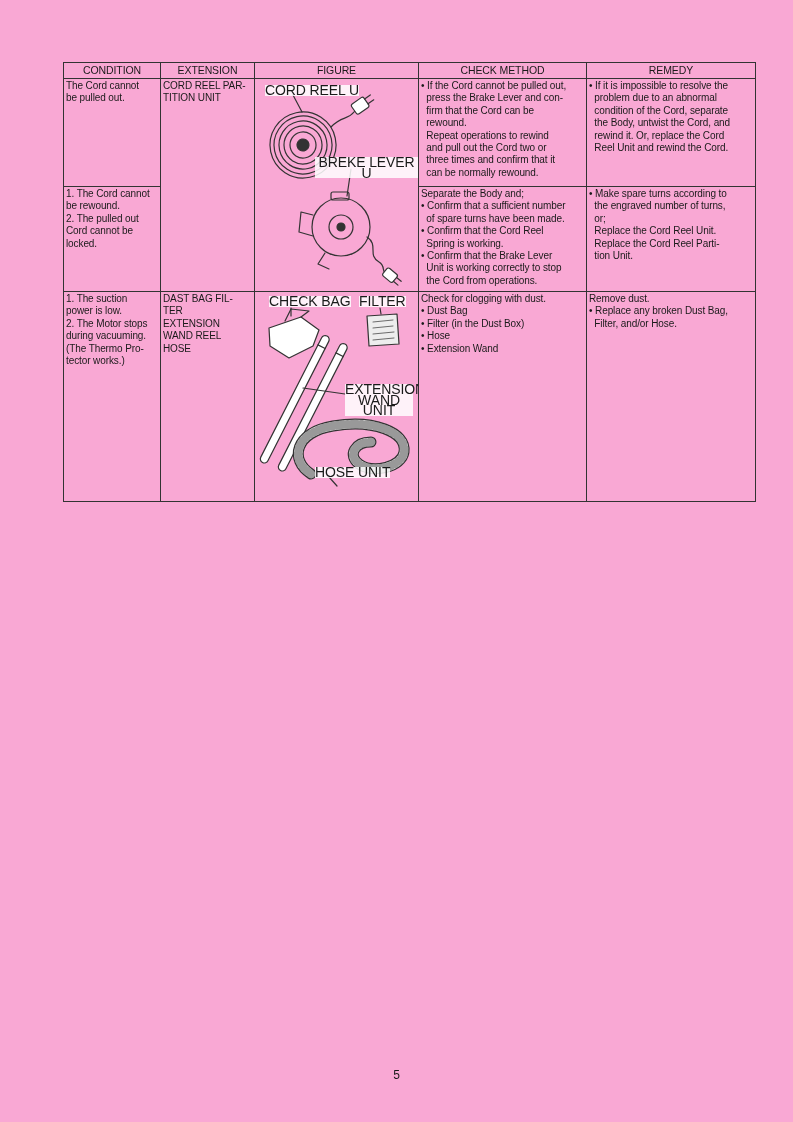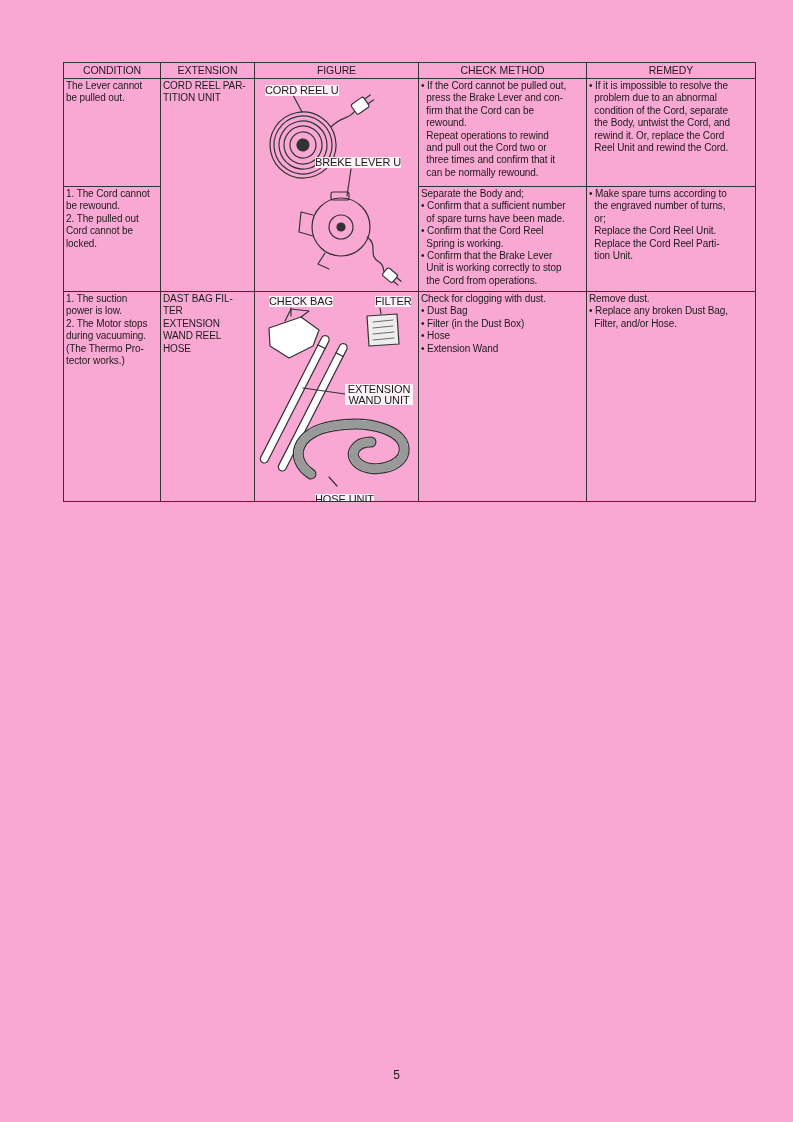--- a/index.html
+++ b/index.html
@@ -19,21 +19,21 @@
     padding:1px 2px; overflow:hidden;
   }
   table.trouble th {
     font-weight:normal; text-align:center; font-size:10.5px;
     padding:1px 0; height:16px; vertical-align:middle;
   }
   .pre { white-space:pre-wrap; }
   td.figcell { padding:0; position:relative; }
   td.figcell svg { position:absolute; left:0; top:0; }
   .figlabel {
-    position:absolute; font-size:11px; line-height:10.5px;
+    position:absolute; font-size:14px; line-height:10.5px;
     letter-spacing:-0.1px; background:rgba(255,255,255,0.85);
     white-space:pre-wrap; text-align:center;
   }
   .page-number {
     position:absolute; left:0; right:0; top:1068px;
     text-align:center; font-size:12px;
   }
 </style>
 </head>
 <body>
@@ -52,21 +52,21 @@
     <tbody>
         <tr>
       <th>CONDITION</th>
       <th>EXTENSION</th>
       <th>FIGURE</th>
       <th>CHECK METHOD</th>
       <th>REMEDY</th>
     </tr>
 
     <tr style="height:108px">
-      <td class="pre">The Lever cannot
+      <td class="pre">The Cord cannot
 be pulled out.</td>
       <td class="pre" rowspan="2">CORD REEL PAR-
 TITION UNIT</td>
       <td class="figcell" rowspan="2">
         <svg width="162" height="212" viewBox="0 0 162 212">
           <g stroke="#333" fill="none" stroke-width="1.2" stroke-linecap="round" stroke-linejoin="round">
 
             <path d="M38,16 L47,33"></path>
 
             <g transform="rotate(-12 48 66)">
@@ -177,24 +177,24 @@
             <path d="M90,102 L48,96"></path>
 
             <path d="M56,182 C34,168 40,140 78,134 C118,127 152,140 149,160 C147,175 118,182 104,172 C92,163 100,150 116,150" stroke-width="11" stroke="#333"></path>
             <path d="M56,182 C34,168 40,140 78,134 C118,127 152,140 149,160 C147,175 118,182 104,172 C92,163 100,150 116,150" stroke-width="8.5" stroke="#fff"></path>
             <path d="M56,182 C34,168 40,140 78,134 C118,127 152,140 149,160 C147,175 118,182 104,172 C92,163 100,150 116,150" stroke-width="8.5" stroke="#333" stroke-dasharray="1.6 3.2" opacity="0.5"></path>
 
             <path d="M82,194 L74,185"></path>
           </g>
         </svg>
         <span class="figlabel" style="left:14px; top:4px">CHECK BAG</span>
-        <span class="figlabel" style="left:120px; top:4px">FILTER</span>
+        <span class="figlabel" style="left:104px; top:4px">FILTER</span>
         <span class="figlabel" style="left:90px; top:92px; width:68px">EXTENSION
 WAND UNIT</span>
-        <span class="figlabel" style="left:60px; top:202px">HOSE UNIT</span>
+        <span class="figlabel" style="left:60px; top:175px">HOSE UNIT</span>
       </td>
       <td class="pre">Check for clogging with dust.
 • Dust Bag
 • Filter (in the Dust Box)
 • Hose
 • Extension Wand</td>
       <td class="pre">Remove dust.
 • Replace any broken Dust Bag,
   Filter, and/or Hose.</td>
     </tr>

